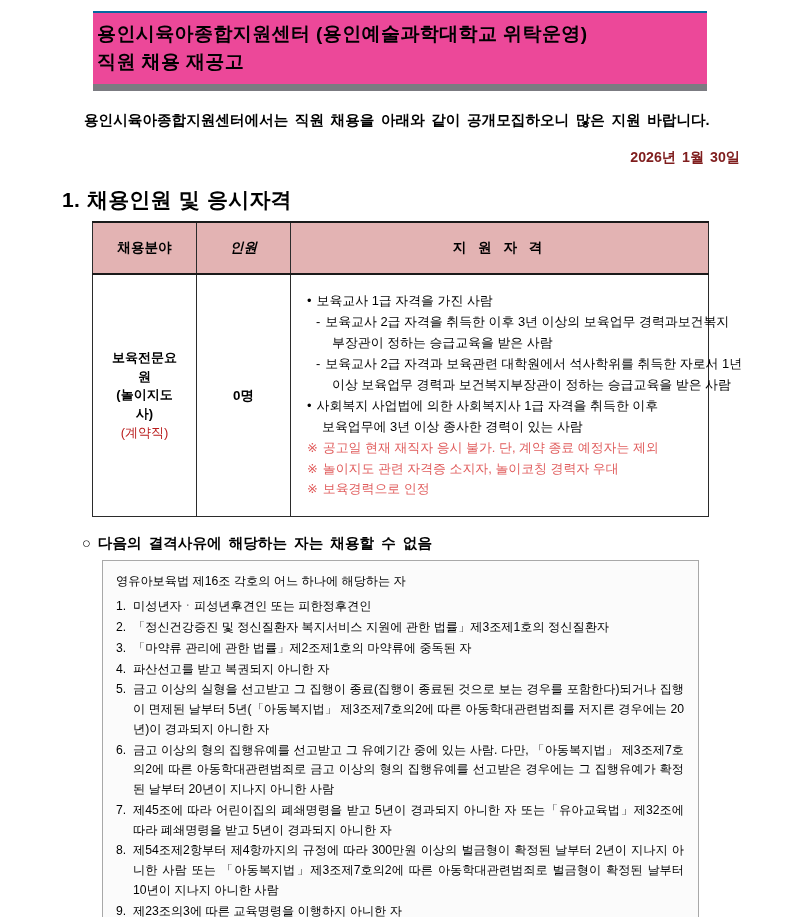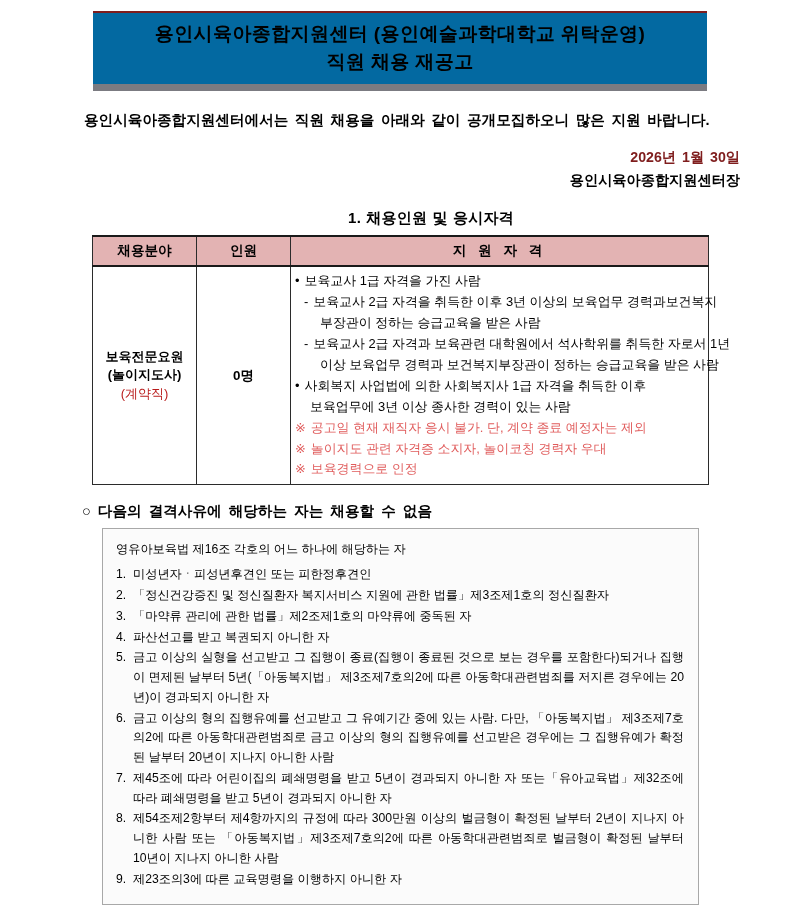--- a/index.html
+++ b/index.html
@@ -21,23 +21,23 @@
     height: 917px;
     position: relative;
     padding: 0;
   }
 
   
   .banner-wrap {
     margin: 11px 93px 0 93px;
   }
   .banner {
-    background: #0369a1;
-    border-top: 2px solid #7f1d1d;
-    text-align: center;
+    background: #ec4899;
+    border-top: 2px solid #0369a1;
+    text-align: left;
     padding: 7px 4px 8px 4px;
   }
   .banner-line {
     font-size: 19px;
     font-weight: bold;
     color: #000000;
     letter-spacing: 0.4px;
     line-height: 1.48;
     white-space: nowrap;
   }
@@ -65,57 +65,56 @@
     font-weight: bold;
     line-height: 1.62;
     word-spacing: 2px;
   }
   .sig-date { color: #7f1d1d; }
   .sig-org  { color: #000000; }
 
   
   .sec-heading {
     margin: 17px 0 0 62px;
-    font-size: 15px;
+    font-size: 21px;
     font-weight: bold;
     letter-spacing: 0.2px;
     word-spacing: 1px;
-    text-align: center;
   }
   .sub-heading {
     margin: 11px 0 0 82px;
     font-size: 14.2px;
     font-weight: bold;
     word-spacing: 2px;
   }
   .sub-heading .circ { margin-right: 7px; font-weight: normal; }
 
   
   .tbl-wrap { margin: 7px 0 0 92px; }
   table.recruit {
     border-collapse: collapse;
     width: 617px;
     table-layout: fixed;
   }
   table.recruit th,
   table.recruit td {
     border: 1px solid #2b2b2b;
-    padding: 4px;
+    padding: 16px;
   }
   table.recruit thead th {
     background: #e3b3b3;
     font-size: 13.6px;
     font-weight: bold;
     height: 30px;
     text-align: center;
     border-top: 2px solid #1a1a1a;
     border-bottom: 2px solid #1a1a1a;
   }
   .col-field { width: 104px; }
-  .col-count { width: 94px; }
+  .col-count { width: 94px; font-style: italic; }
   .col-qual  { width: auto; }
   .th-qual { letter-spacing: 4px; }
 
   td.cell-field {
     text-align: center;
     vertical-align: middle;
     font-size: 13px;
     line-height: 1.45;
     margin-top: 47px;
   }
@@ -211,21 +210,20 @@
       <div class="banner-line">용인시육아종합지원센터 (용인예술과학대학교 위탁운영)</div>
       <div class="banner-line">직원 채용 재공고</div>
     </div>
     <div class="banner-shadow"></div>
   </div>
 
   <div class="intro"><span class="indent"></span><span>용인시육아종합지원센터에서는 직원 채용을 아래와 같이 공개모집하오니 많은 지원 바랍니다.</span></div>
 
   <div class="signature">
     <div class="sig-date">2026년 1월 30일</div>
-    <div class="sig-org">용인시육아종합지원센터장</div>
   </div>
 
   <div class="sec-heading">1. 채용인원 및 응시자격</div>
 
   <div class="tbl-wrap">
     <table class="recruit">
       <thead>
         <tr>
           <th class="col-field">채용분야</th>
           <th class="col-count">인원</th>

